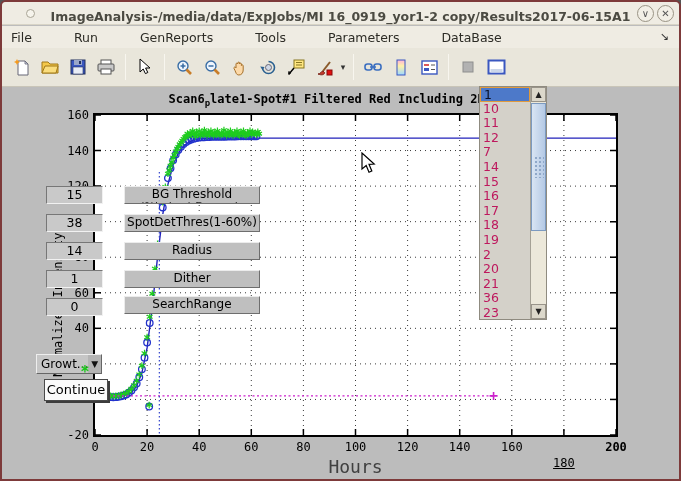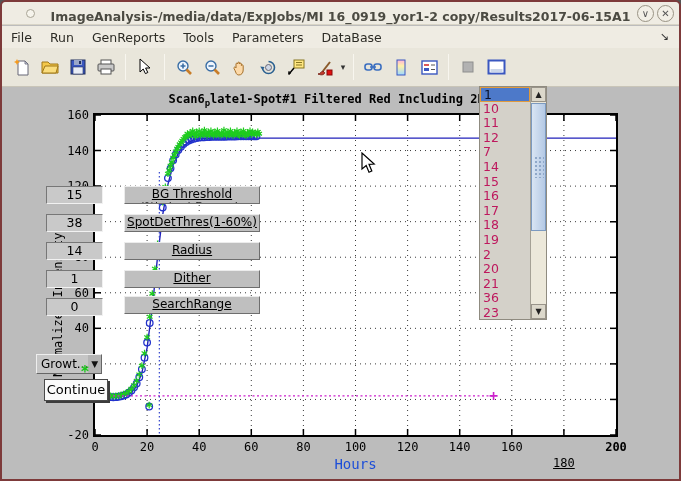--- a/index.html
+++ b/index.html
@@ -10,52 +10,52 @@
     font-family:"DejaVu Sans",sans-serif;overflow:hidden;
   }
   
   .titlebar{position:absolute;left:0;top:0;width:677px;height:23px;background:#efece3;
     display:flex;align-items:flex-end;justify-content:center;border-bottom:1px solid #d8d4c6;}
   .app-icon{position:absolute;left:24px;top:7px;width:9px;height:9px;border:1px solid #a9a596;border-radius:50%;background:#f6f4ec;}
   .title-text{font-size:12.5px;font-weight:bold;color:#4b4a42;white-space:nowrap;}
   .tb-btn{position:absolute;top:3px;width:17px;height:17px;border:1px solid #999384;border-radius:50%;
     background:#f2efe6;color:#555;font-size:10px;line-height:15px;text-align:center;}
   .btn-min{right:25px;} .btn-close{right:5px;}
-  .menubar{position:absolute;left:0;top:24px;width:677px;height:22px;background:#efece3;display:flex;align-items:center;}
+  .menubar{position:absolute;left:0;top:24px;width:677px;height:22px;background:#efece3;display:flex;align-items:center;gap:24px;}
   .menu-item{font-size:12.5px;color:#2d2c26;padding:2px 9px;white-space:nowrap;}
   .menu-overflow{position:absolute;right:10px;top:4px;font-size:11px;color:#333;}
   .toolbar{position:absolute;left:0;top:46px;width:677px;height:39px;background:#e9e6db;
     display:flex;align-items:center;padding-left:6px;border-bottom:1px solid #c9c5b8;}
   .tool{width:26px;height:26px;display:flex;align-items:center;justify-content:center;margin:0 1px;}
   .tool svg{display:block;}
   .tsep{width:1px;height:26px;background:#b3afa2;border-right:1px solid #f8f6ef;margin:0 5px;}
   .tool-caret{width:10px;font-size:9px;color:#333;text-align:center;}
   
   .figure{position:absolute;left:0;top:85px;width:677px;height:394px;background:#bcbcbc;}
   .plot-title{position:absolute;left:91px;top:5px;width:525px;text-align:center;
     font-family:"DejaVu Sans Mono",monospace;font-size:12px;font-weight:bold;color:#000;white-space:nowrap;}
   .plot-title sub{font-size:9px;}
   .plot-area{position:absolute;left:91px;top:26px;width:525px;height:324px;background:#fff;border:2px solid #000;}
   .y-tick{position:absolute;width:32px;text-align:right;font-family:"DejaVu Sans Mono",monospace;font-size:12px;color:#000;}
   .x-tick{position:absolute;width:40px;text-align:center;font-family:"DejaVu Sans Mono",monospace;font-size:12px;color:#000;}
   .x-label{position:absolute;left:91px;top:369px;width:525px;text-align:center;
-    font-family:"DejaVu Sans Mono",monospace;font-size:14px;color:#1d4ed8;}
+    font-family:"DejaVu Sans Mono",monospace;font-size:18px;color:#404040;}
   .y-label{position:absolute;left:49px;top:88px;height:260px;width:16px;
     writing-mode:vertical-rl;transform:rotate(180deg);text-align:center;
     font-family:"DejaVu Sans Mono",monospace;font-size:12px;color:#000;}
   .stray-star{position:absolute;left:79px;top:276px;color:#17c917;font-size:15px;font-weight:bold;z-index:6;}
   
   .ctl{position:absolute;z-index:5;font-family:"DejaVu Sans",sans-serif;}
   .field{left:44px;width:57px;height:18px;background:#c9c9c9;
     border-top:1px solid #777;border-left:1px solid #777;border-bottom:1px solid #f1f1f1;border-right:1px solid #f1f1f1;
     font-size:12.5px;color:#000;text-align:center;line-height:16px;}
   .pbtn{left:122px;width:136px;height:18px;background:#bfbfbf;
     border-top:1px solid #ececec;border-left:1px solid #ececec;border-bottom:1px solid #6e6e6e;border-right:1px solid #6e6e6e;
     font-size:12px;color:#000;text-align:center;overflow:hidden;}
-  .pbtn .l1{line-height:15px;text-decoration:underline;}
+  .pbtn .l1{line-height:15px;}
   .pbtn .l2{line-height:10px;font-size:11px;color:#222;}
   .dropdown{left:34px;top:267px;width:66px;height:20px;background:#c6c6c6;
     border-top:1px solid #eee;border-left:1px solid #eee;border-bottom:1px solid #666;border-right:1px solid #666;
     display:flex;align-items:center;}
   .dropdown .dlabel{flex:1;font-size:12px;color:#000;padding-left:4px;white-space:nowrap;}
   .dropdown .darrow{width:15px;height:18px;background:#b4b4b4;color:#111;font-size:9px;line-height:18px;text-align:center;}
   .continue-btn{left:42px;top:292px;width:64px;height:22px;background:#fafafa;border:1px solid #4a4a4a;
     box-shadow:2px 2px 0 #3c3c3c;font-size:13px;color:#000;text-align:center;line-height:20px;}
   
   .listbox{position:absolute;left:477px;top:84px;width:68px;height:234px;background:#d4d1c9;

